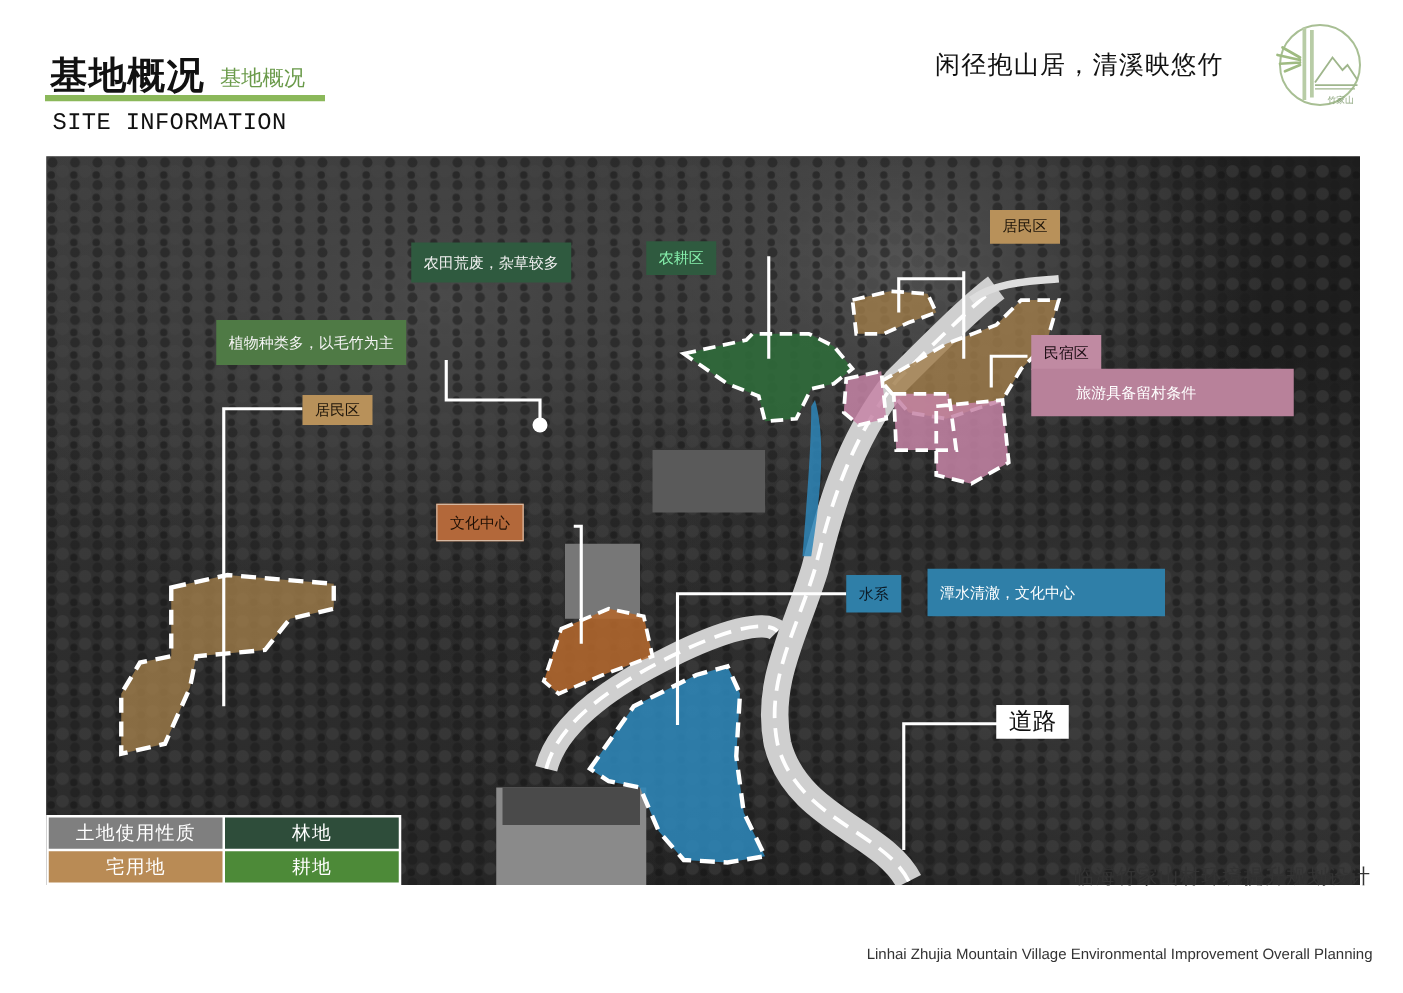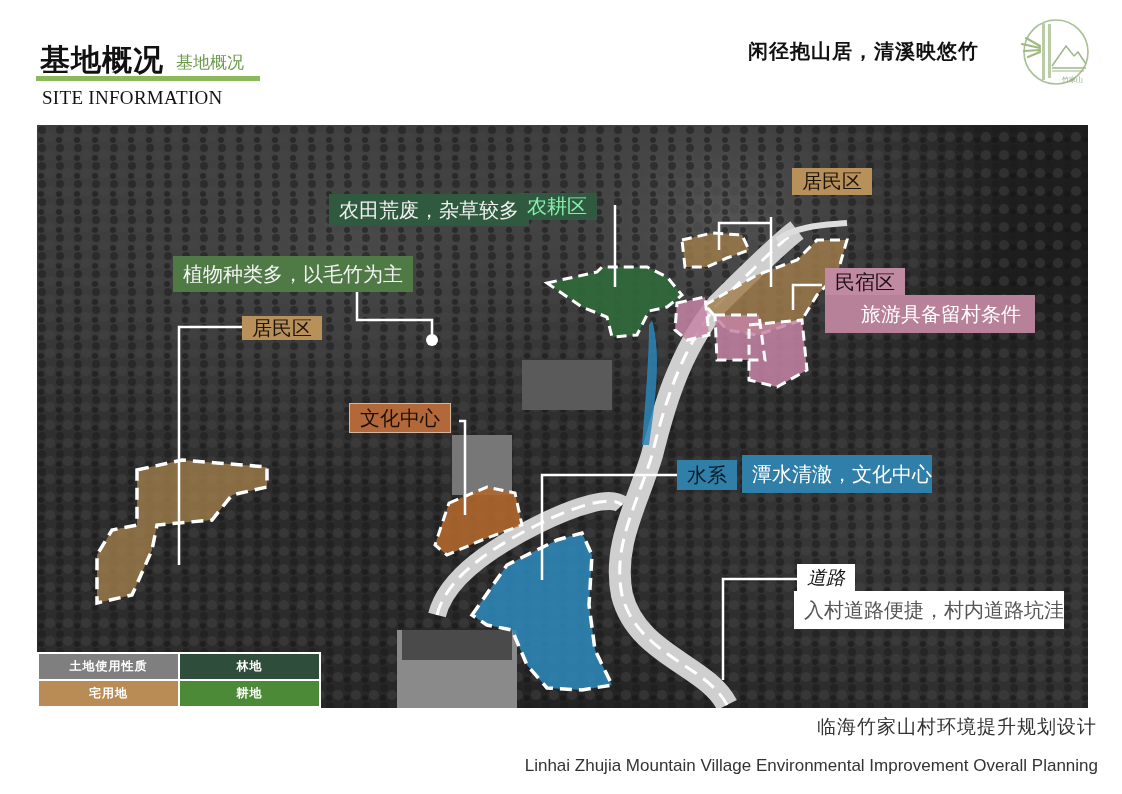--- a/index.html
+++ b/index.html
@@ -2,52 +2,52 @@
 <html><head>
 <meta charset="utf-8">
 <style>
   * { box-sizing: border-box; margin: 0; padding: 0; }
   html, body { width: 1122px; height: 794px; background: #ffffff; overflow: hidden; }
   body { position: relative; font-family: "DejaVu Sans", "Liberation Sans", sans-serif; color: #1a1a1a; }
 
   .header-title { position: absolute; left: 40px; top: 40px; font-size: 30px; font-weight: bold; color: #111; letter-spacing: 1px; }
   .header-subtitle { position: absolute; left: 176px; top: 51px; font-size: 17px; color: #6a9a4a; }
   .header-underline { position: absolute; left: 36px; top: 76px; width: 224px; height: 5px; background: #8bb85a; }
-  .header-en { position: absolute; left: 42px; top: 87px; font-size: 19px; color: #111; font-family: Liberation Serif, serif; letter-spacing: 0.3px; }
+  .header-en { position: absolute; left: 42px; top: 87px; font-size: 19px; color: #111; font-family: Liberation Mono, monospace; letter-spacing: 0.3px; }
 
-  .slogan { position: absolute; left: 748px; top: 38px; font-size: 20px; font-weight: bold; color: #111; letter-spacing: 1px; }
+  .slogan { position: absolute; left: 748px; top: 38px; font-size: 20px; font-weight: normal; color: #111; letter-spacing: 1px; }
   .logo { position: absolute; left: 1016px; top: 18px; width: 76px; height: 68px; }
 
   .photo { position: absolute; left: 37px; top: 125px; width: 1051px; height: 583px; overflow: hidden;
            background:
              radial-gradient(ellipse at 30% 20%, #4a4a4a 0%, transparent 40%),
              radial-gradient(ellipse at 80% 70%, #3a3a3a 0%, transparent 45%),
              radial-gradient(ellipse at 15% 80%, #2d2d2d 0%, transparent 40%),
              radial-gradient(ellipse at 65% 15%, #555 0%, transparent 30%),
              linear-gradient(135deg, #3b3b3b 0%, #262626 40%, #1d1d1d 70%, #2e2e2e 100%); }
   .photo svg { position: absolute; left: 0; top: 0; }
 
-  .label { position: absolute; font-size: 20px; padding: 0 10px; line-height: 27px; white-space: nowrap; }
+  .label { position: absolute; font-size: 12px; padding: 0 10px; line-height: 27px; white-space: nowrap; }
   .lbl-green { background: #2f5a3f; color: #f0f0f0; }
   .lbl-green-dark-text { background: #2f5a3f; color: #86efac; }
   .lbl-moss { background: #4f7a45; color: #f4f4f4; }
   .lbl-tan { background: #b8915a; color: #1e150a; }
   .lbl-orange { background: #b3683a; color: #1e0f05; border: 1px solid #d5b7a0; }
   .lbl-pink { background: #c08aa2; color: #1c0d14; }
   .lbl-pink-light { background: #b8819a; color: #ffffff; padding-left: 36px; }
   .lbl-blue { background: #2f7fa8; color: #0c1a25; }
   .lbl-blue-light { background: #2f7fa8; color: #ffffff; }
   .lbl-white { background: #ffffff; color: #111; }
   .lbl-white-sub { background: #ffffff; color: #555; }
 
   .legend { position: absolute; left: 37px; top: 652px; width: 284px; height: 56px; background: #ffffff; padding: 2px; display: grid; grid-template-columns: 1fr 1fr; gap: 2px; }
-  .legend-cell { display: flex; align-items: center; justify-content: center; font-size: 12px; font-weight: bold; color: #fff; letter-spacing: 1px; }
+  .legend-cell { display: flex; align-items: center; justify-content: center; font-size: 15px; font-weight: normal; color: #fff; letter-spacing: 1px; }
 
-  .footer-cn { position: absolute; right: 25px; top: 714px; font-size: 19px; color: #333; letter-spacing: 1px; }
-  .footer-en { position: absolute; right: 24px; top: 756px; font-size: 17px; color: #333; font-family: "Liberation Sans", sans-serif; }
+  .footer-cn { position: absolute; right: 25px; top: 691px; font-size: 16px; color: #333; letter-spacing: 1px; }
+  .footer-en { position: absolute; right: 24px; top: 756px; font-size: 12px; color: #333; font-family: "Liberation Sans", sans-serif; }
 </style>
 </head>
 <body>
 
 <div class="header-title">基地概况</div>
 <div class="header-subtitle">基地概况</div>
 <div class="header-underline"></div>
 <div class="header-en">SITE INFORMATION</div>
 
 <div class="slogan">闲径抱山居，清溪映悠竹</div>
@@ -123,22 +123,21 @@
   <div class="label lbl-tan" style="left:755px; top:43px; line-height:27px;">居民区</div>
 
   <div class="label lbl-pink" style="left:788px; top:143px; line-height:28px;">民宿区</div>
   <div class="label lbl-pink-light" style="left:788px; top:170px; line-height:38px; width:210px;">旅游具备留村条件</div>
 
   <div class="label lbl-orange" style="left:312px; top:278px; line-height:28px;">文化中心</div>
 
   <div class="label lbl-blue" style="left:640px; top:335px; line-height:30px;">水系</div>
   <div class="label lbl-blue-light" style="left:705px; top:330px; line-height:38px; width:190px;">潭水清澈，文化中心</div>
 
-  <div class="label lbl-white" style="left:760px; top:439px; line-height:27px; font-size:19px;font-style:italic;">道路</div>
-  <div class="label lbl-white-sub" style="left:757px; top:466px; line-height:38px; width:270px;">入村道路便捷，村内道路坑洼</div>
+  <div class="label lbl-white" style="left:760px; top:439px; line-height:27px; font-size:19px;">道路</div>
 </div>
 
 <div class="legend">
   <div class="legend-cell" style="background:#7f7f7f;">土地使用性质</div>
   <div class="legend-cell" style="background:#2e4d3a;">林地</div>
   <div class="legend-cell" style="background:#b98b55;">宅用地</div>
   <div class="legend-cell" style="background:#4d8a38;">耕地</div>
 </div>
 
 <div class="footer-cn">临海竹家山村环境提升规划设计</div>

